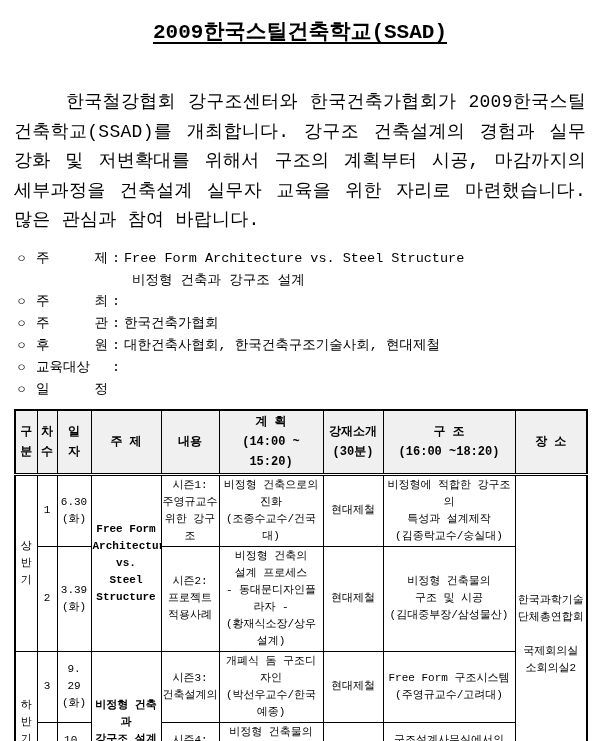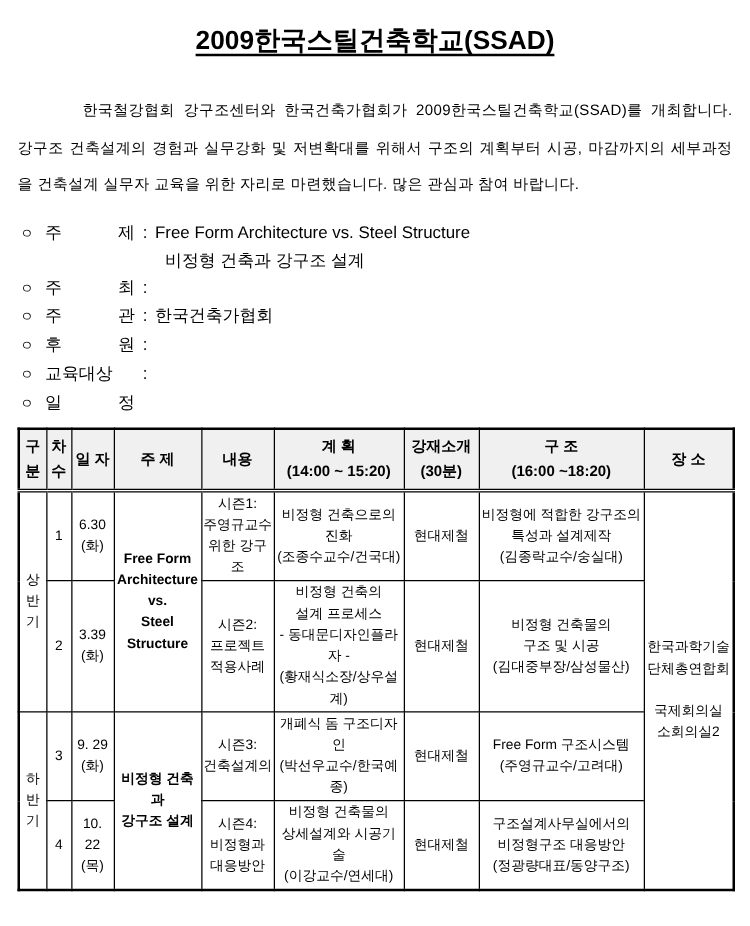--- a/index.html
+++ b/index.html
@@ -1,28 +1,28 @@
 <!DOCTYPE html>
 <html><head>
 <meta charset="utf-8">
 <style>
   html,body { margin:0; padding:0; background:#ffffff; }
   .page {
     width:600px; height:741px; box-sizing:border-box;
     background:#ffffff; color:#000000;
-    font-family:Liberation Sans, sans-serif;
+    font-family:Liberation Mono, monospace;
     padding:18px 14px 0 14px; overflow:hidden;
   }
   .title {
     margin:0; text-align:center;
     font-size:21px; font-weight:bold; line-height:30px;
   }
   .title .u { text-decoration:underline; text-underline-offset:4px; }
   .intro {
-    margin:26px 0 0 0; font-size:12px; line-height:29.5px;
+    margin:40px 0 0 0; font-size:18px; line-height:29.5px;
     text-align:justify; text-indent:52px; letter-spacing:0.3px;
   }
   .bullets { margin-top:12px; font-size:13.5px; }
   .brow { display:flex; line-height:21px; align-items:baseline; }
   .bmark { width:20px; margin-left:2px; font-size:11px; }
   .blabel {
     display:inline-block; width:72px;
     text-align:justify; text-align-last:justify;
   }
   .bcolon { width:16px; text-align:center; }
@@ -84,20 +84,21 @@
       <span class="bmark">ㅇ</span>
       <span class="blabel">주 관</span>
       <span class="bcolon">:</span>
       <span class="bvalue">한국건축가협회</span>
     </div>
 
     <div class="brow">
       <span class="bmark">ㅇ</span>
       <span class="blabel">후 원</span>
       <span class="bcolon">:</span>
+      <span class="bvalue">대한건축사협회, 한국건축구조기술사회, 현대제철</span>
     </div>
 
     <div class="brow">
       <span class="bmark">ㅇ</span>
       <span class="blabel">교육대상</span>
       <span class="bcolon">:</span>
     </div>
 
     <div class="brow">
       <span class="bmark">ㅇ</span>

